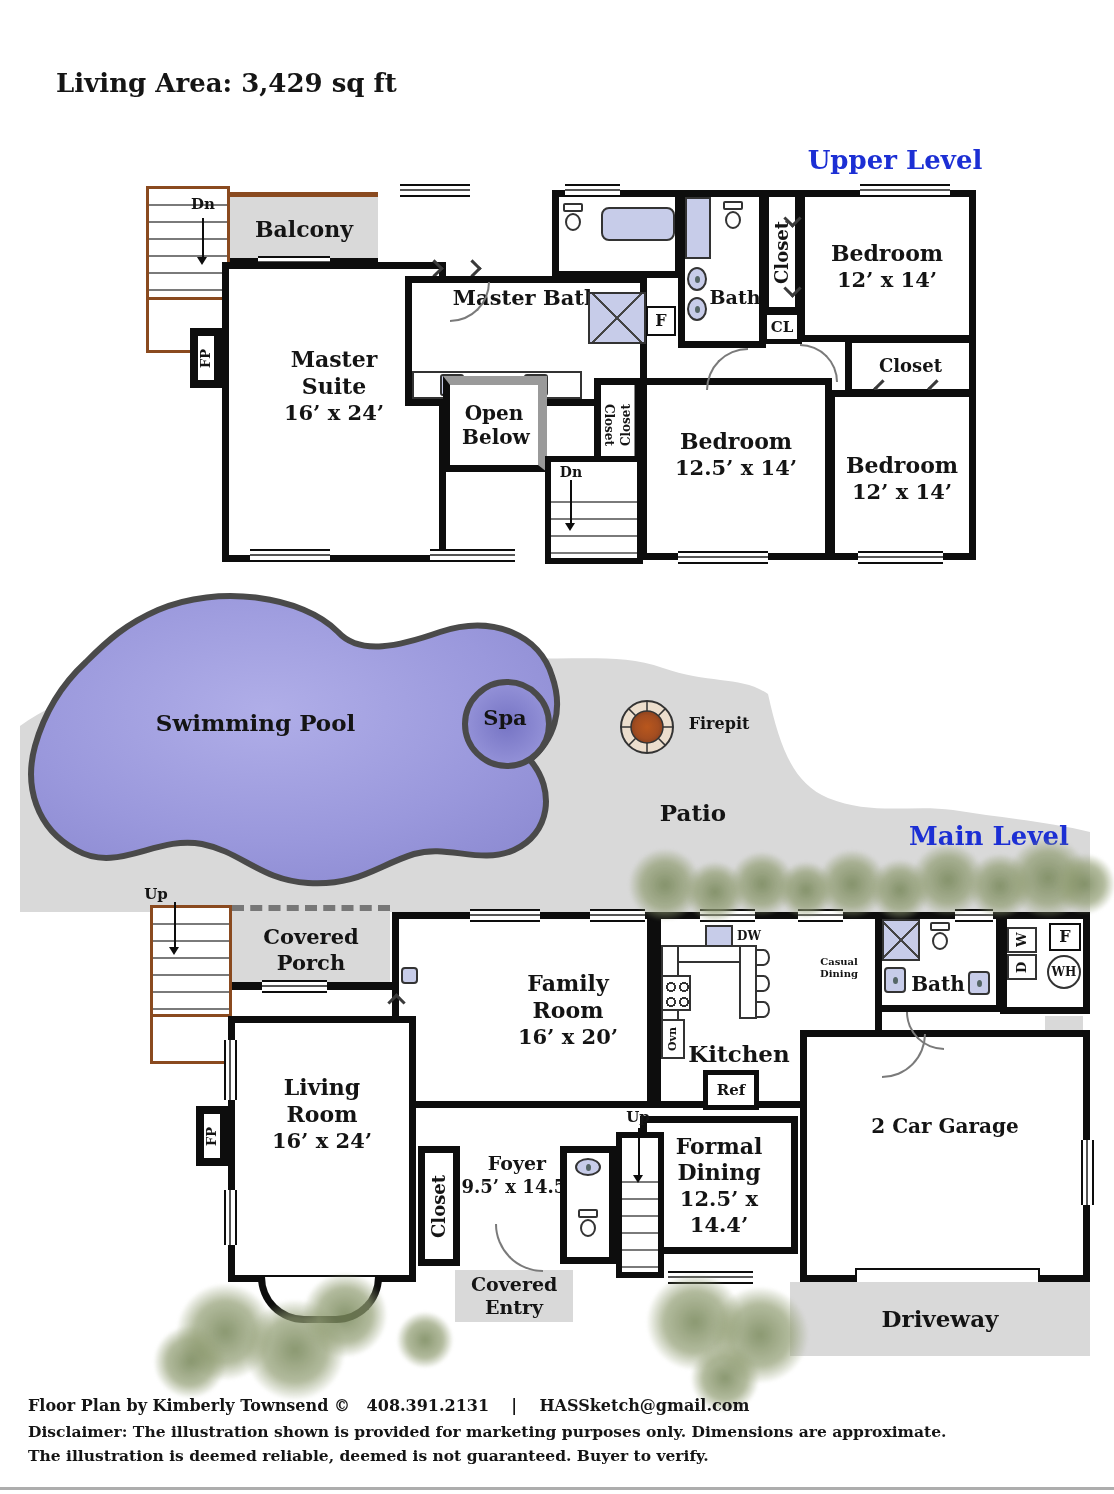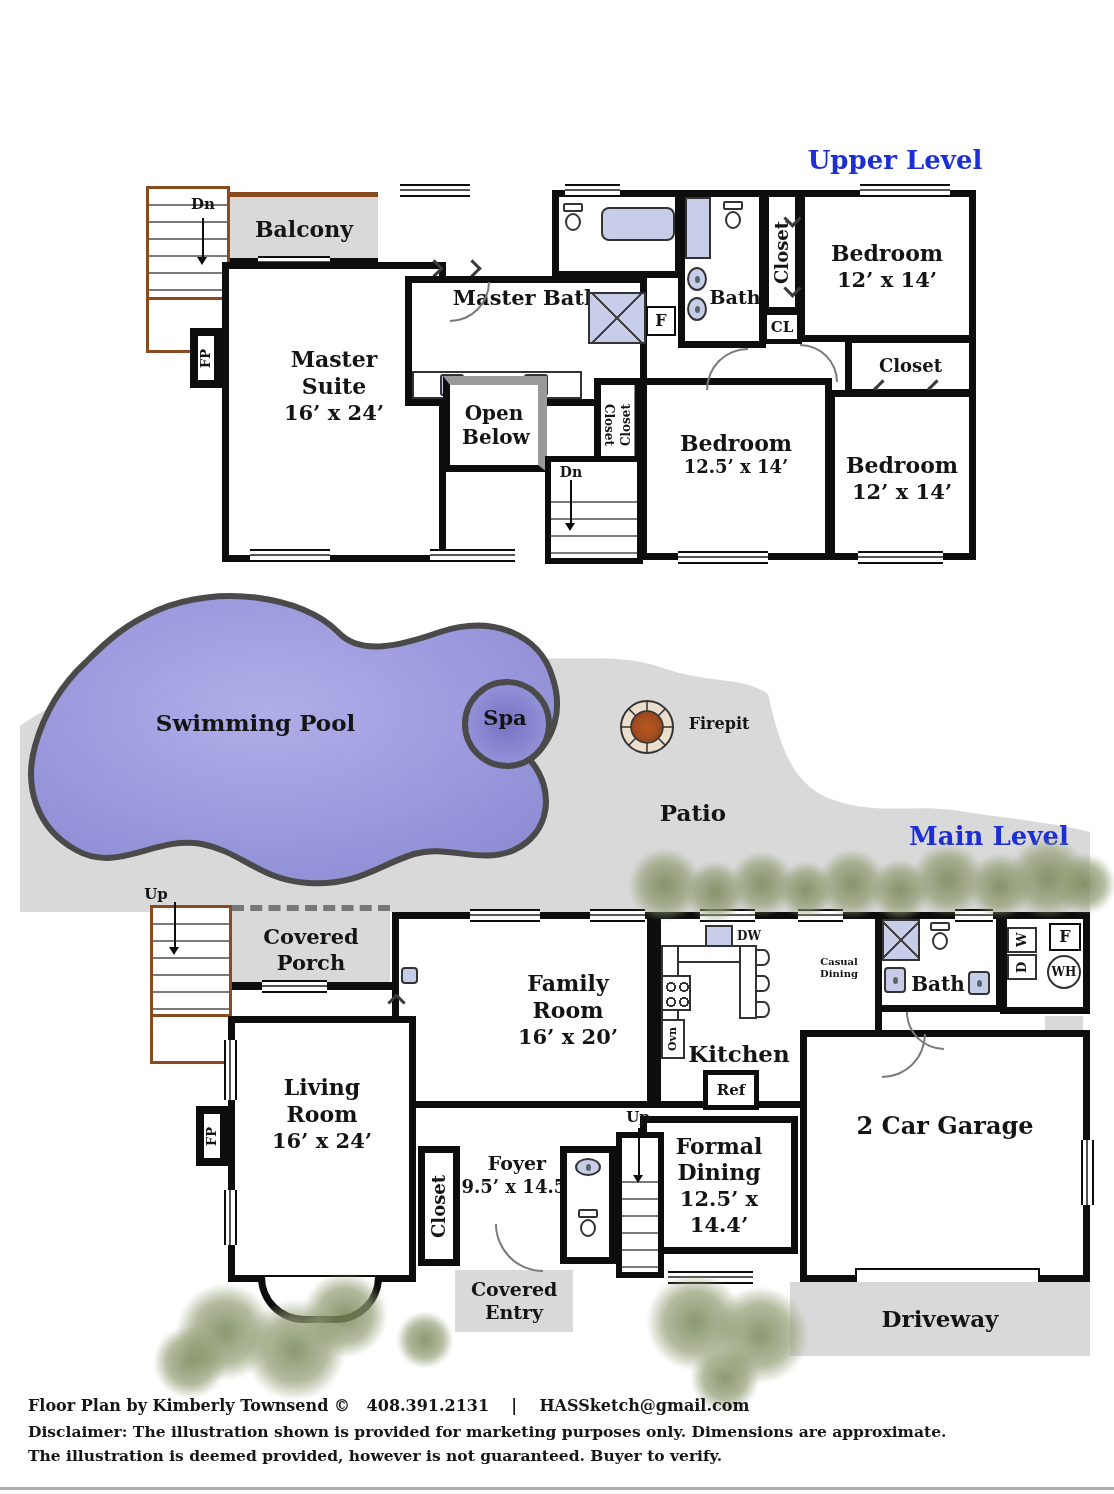--- a/index.html
+++ b/index.html
@@ -47,20 +47,21 @@
   .wallh{position:absolute;background:#0d0d0d}
   .hdr1{position:absolute;left:56px;top:24px;font-size:30px;font-weight:700}
   .hdr2{position:absolute;left:56px;top:68px;font-size:26px;font-weight:700}
   .foot{position:absolute;left:28px;font-weight:700;white-space:pre}
 </style>
 </head>
 <body>
 
 <div id="canvas">
 
+  <div class="hdr2">Living Area: 3,429 sq ft</div>
 
   <svg class="abs" style="left:8px;top:598px" width="1082" height="314" viewBox="0 0 1082 314">
     <path d="M12,314 L12,128 C55,96 125,78 200,70 C320,50 430,58 520,60 C575,62 615,56 655,70 C700,86 735,78 760,96 C772,150 785,185 820,200 C865,218 905,206 945,212 C995,220 1042,224 1082,234 L1082,314 Z" fill="#d9d9d9"></path>
   </svg>
 
   <svg class="abs" style="left:8px;top:588px" width="560" height="320" viewBox="0 0 560 320">
     <defs>
       <radialGradient id="pg" cx="45%" cy="40%" r="75%">
         <stop offset="0%" stop-color="#b0aee8"></stop>
           <stop offset="60%" stop-color="#9a98dc"></stop>
@@ -179,21 +180,21 @@
   <div class="room" style="left:828px;top:390px;width:148px;height:170px">
     <div class="lab fill" style="padding-top:6px;font-size:22px">
       <span class="nm">Bedroom</span>
       <span class="dm" style="font-size:21px">12’ x 14’</span>
     </div>
   </div>
 
   <div class="room" style="left:640px;top:378px;width:192px;height:182px">
     <div class="lab fill" style="padding-bottom:30px;font-size:22px">
       <span class="nm">Bedroom</span>
-      <span class="dm" style="font-size:18px">12.5’ x 14’</span>
+      <span class="dm" style="font-size:21px">12.5’ x 14’</span>
     </div>
   </div>
 
   <div class="room" style="left:594px;top:378px;width:50px;height:94px;display:flex">
     <span class="vt2" style="flex:1;display:flex;align-items:center;justify-content:center;font-weight:700;font-size:12px">Closet</span>
     <span class="vt" style="flex:1;display:flex;align-items:center;justify-content:center;font-weight:700;font-size:12px;border-left:3px solid #0d0d0d">Closet</span>
   </div>
 
   <div class="abs" style="left:443px;top:376px;width:104px;height:96px;background:#fff;box-sizing:border-box;border-top:9px solid #9a9a9a;border-right:9px solid #9a9a9a;border-left:7px solid #0d0d0d;border-bottom:7px solid #0d0d0d">
     <div class="lab fill" style="font-size:20px">
@@ -283,21 +284,21 @@
     <div class="abs" style="left:42px;top:4px;width:32px;height:28px;border:2.5px solid #0d0d0d;box-sizing:border-box">
       <span class="lab fill" style="font-size:16px">F</span>
     </div>
     <div class="abs" style="left:40px;top:36px;width:34px;height:34px;border:2px solid #333;border-radius:50%;box-sizing:border-box">
       <span class="lab fill" style="font-size:12px">WH</span>
     </div>
   </div>
   <div class="abs gray" style="left:1045px;top:1016px;width:38px;height:36px"></div>
 
   <div class="room" style="left:800px;top:1030px;width:290px;height:252px">
-    <div class="lab fill" style="padding-bottom:60px;font-size:24px">2 Car Garage</div>
+    <div class="lab fill" style="padding-bottom:60px;font-size:20px">2 Car Garage</div>
   </div>
   <div class="abs" style="left:855px;top:1268px;width:185px;height:16px;background:#fff;border:2.5px solid #0d0d0d;box-sizing:border-box"></div>
 
   <div class="room" style="left:640px;top:1116px;width:158px;height:138px">
     <div class="lab fill" style="font-size:22px">
       <span class="nm" style="width:100px">Formal Dining</span>
       <span class="dm" style="font-size:21px">12.5’ x 14.4’</span>
     </div>
   </div>
   <div class="w" style="left:668px;top:1271px;width:85px"></div>
@@ -327,21 +328,21 @@
     <div class="sink" style="left:8px;top:5px;width:26px;height:18px;border-radius:50%"></div>
     <div class="toilet" style="left:11px;top:56px"></div>
   </div>
 
   <div class="abs" style="left:616px;top:1132px;width:48px;height:146px;background:#fff;border:6px solid #0d0d0d;box-sizing:border-box">
     <div class="abs treads" style="left:0;top:28px;right:0;bottom:0"></div>
   </div>
   <div class="lab" style="left:618px;top:1106px;width:40px;height:22px;font-size:15px">Up</div>
   <div class="arrow" style="left:638px;top:1128px;height:52px"></div>
 
-  <div class="abs gray" style="left:455px;top:1270px;width:118px;height:62px">
+  <div class="abs gray" style="left:455px;top:1270px;width:118px;height:52px">
     <div class="lab fill" style="font-size:19px">
       <span class="nm" style="width:86px">Covered Entry</span>
     </div>
   </div>
 
   <div class="abs gray" style="left:790px;top:1282px;width:300px;height:74px">
     <div class="lab fill" style="font-size:23px">Driveway</div>
   </div>
 
   <div class="w" style="left:470px;top:909px;width:70px"></div>
@@ -371,16 +372,16 @@
   <div class="sb" style="left:245px;top:1300px;width:100px;height:100px"></div>
   <div class="sb" style="left:303px;top:1273px;width:84px;height:84px"></div>
   <div class="sb" style="left:154px;top:1326px;width:72px;height:72px"></div>
   <div class="sb" style="left:647px;top:1274px;width:96px;height:96px"></div>
   <div class="sb" style="left:712px;top:1287px;width:96px;height:96px"></div>
   <div class="sb" style="left:691px;top:1344px;width:68px;height:68px"></div>
   <div class="sb" style="left:397px;top:1312px;width:56px;height:56px"></div>
 
   <div class="foot" style="top:1396px;font-size:16px">Floor Plan by Kimberly Townsend ©   408.391.2131    |    HASSketch@gmail.com</div>
   <div class="foot" style="top:1422px;font-size:15.5px">Disclaimer: The illustration shown is provided for marketing purposes only. Dimensions are approximate.</div>
-  <div class="foot" style="top:1446px;font-size:15.5px">The illustration is deemed provided, however is not guaranteed. Buyer to verify.</div>
+  <div class="foot" style="top:1446px;font-size:15.5px">The illustration is deemed reliable, deemed is not guaranteed. Buyer to verify.</div>
   <div class="abs" style="left:0;top:1487px;width:1114px;height:3px;background:#adadad"></div>
 
 </div>
 
 </body></html>

